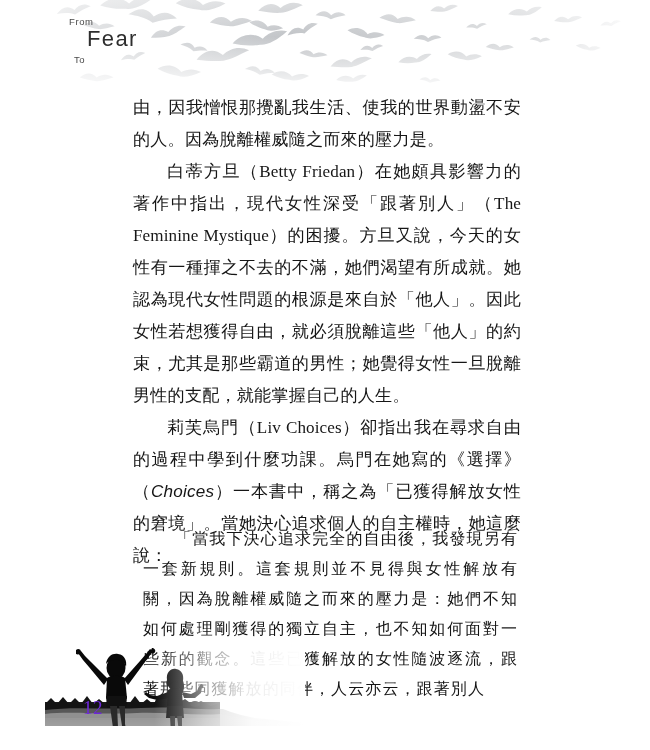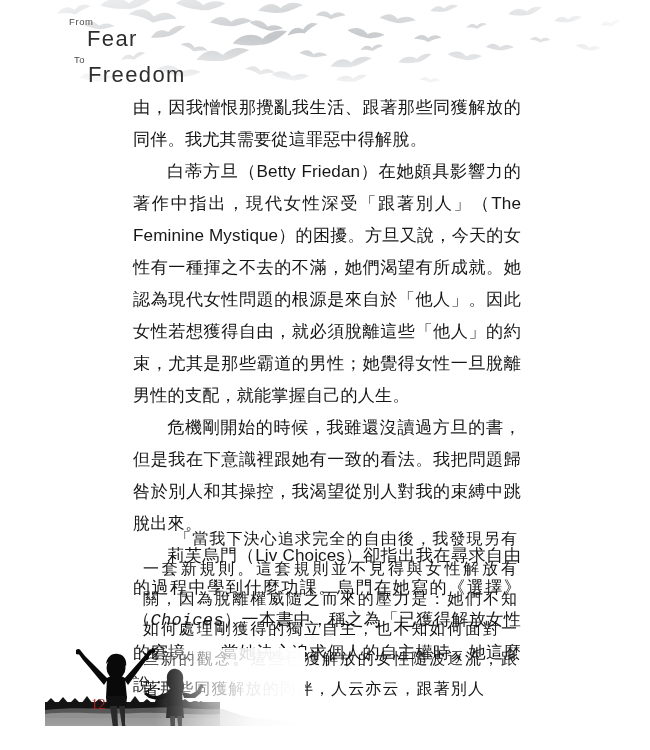--- a/index.html
+++ b/index.html
@@ -75,25 +75,25 @@
     font-size: 17.1px;
     line-height: 32px;
     text-align: justify;
     text-justify: inter-ideograph;
     letter-spacing: 0.2px;
     text-indent: 2em;
     color: #161616;
   }
   p.para.cont { text-indent: 0; }
   p.para .roman {
+    font-family: Liberation Serif, serif;
+    letter-spacing: 0.1px;
+  }
+  p.para .roman-italic {
     font-family: Liberation Sans, sans-serif;
-    letter-spacing: 0.1px;
-  }
-  p.para .roman-italic {
-    font-family: Liberation Mono, monospace;
     font-style: italic;
   }
 
   
   #quote-block {
     position: absolute;
     left: 143px;
     top: 524px;
     width: 375px;
   }
@@ -116,25 +116,24 @@
     top: 648px;
     width: 260px;
     height: 102px;
     overflow: hidden;
   }
   #page-number {
     position: absolute;
     left: 83px;
     top: 697px;
     font-family: "Liberation Serif", "DejaVu Serif", serif;
-    font-size: 14px;
-    color: #b91c1c;
+    font-size: 19px;
+    color: #6d28d9;
     letter-spacing: 0.5px;
     z-index: 5;
-    margin-left: 8px;
   }
 </style>
 </head>
 <body>
 
 <div id="page">
 
   <div id="header-band">
     <svg id="header-birds" viewBox="0 0 650 92" preserveAspectRatio="none" aria-hidden="true">
       <defs>
@@ -202,31 +201,29 @@
         <use href="#bird-a" transform="translate(420,76) scale(0.9) rotate(8)"></use>
       </g>
       <rect x="0" y="0" width="650" height="92" fill="url(#birdFade)"></rect>
       <rect x="0" y="0" width="650" height="92" fill="url(#birdFadeV)"></rect>
     </svg>
 
     <div id="running-head">
       <span id="rh-from" class="rh-small">From</span>
       <span id="rh-fear" class="rh-big">Fear</span>
       <span id="rh-to" class="rh-small">To</span>
-      <span id="rh-freedom" class="rh-big">Freedom</span>
     </div>
   </div>
 
   <div id="body-text">
 
-    <p class="para cont">由，因我憎恨那攪亂我生活、跟著那些同獲解放的同伴。我尤其需要從這罪惡中得解脫。</p>
+    <p class="para cont">由，因我憎恨那攪亂我生活、使我的世界動盪不安的人。因為脫離權威隨之而來的壓力是。</p>
 
     <p class="para"><span>白蒂方旦（</span><span class="roman">Betty  Friedan</span><span>）在她頗具影響力的著作中指出，現代女性深受「跟著別人」（</span><span class="roman">The Feminine Mystique</span><span>）的困擾。方旦又說，今天的女性有一種揮之不去的不滿，她們渴望有所成就。她認為現代女性問題的根源是來自於「他人」。因此女性若想獲得自由，就必須脫離這些「他人」的約束，尤其是那些霸道的男性；她覺得女性一旦脫離男性的支配，就能掌握自己的人生。</span></p>
 
-    <p class="para">危機剛開始的時候，我雖還沒讀過方旦的書，但是我在下意識裡跟她有一致的看法。我把問題歸咎於別人和其操控，我渴望從別人對我的束縛中跳脫出來。</p>
 
     <p class="para"><span>莉芙烏門（</span><span class="roman">Liv  Choices</span><span>）卻指出我在尋求自由的過程中學到什麼功課。烏門在她寫的《選擇》（</span><span class="roman-italic">Choices</span><span>）一本書中，稱之為「已獲得解放女性的窘境」。當她決心追求個人的自主權時，她這麼說：</span></p>
   </div>
 
   <div id="quote-block">
     <p class="quote">「當我下決心追求完全的自由後，我發現另有一套新規則。這套規則並不見得與女性解放有關，因為脫離權威隨之而來的壓力是：她們不知如何處理剛獲得的獨立自主，也不知如何面對一些新的觀念。這些已獲解放的女性隨波逐流，跟著那些同獲解放的同伴，人云亦云，跟著別人</p>
   </div>
 
   <div id="page-number">12</div>
 

